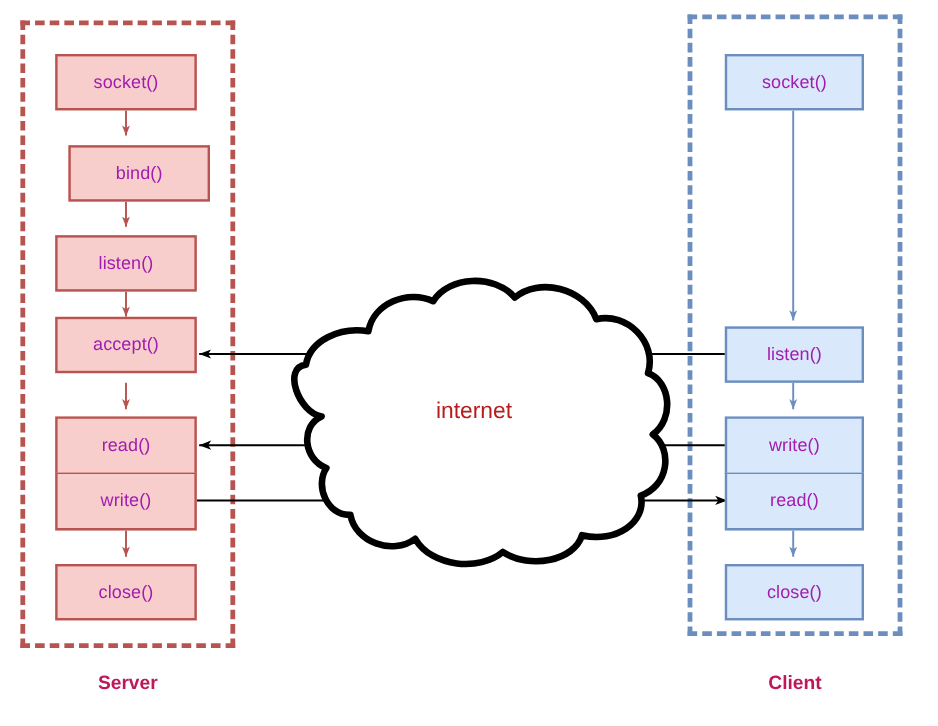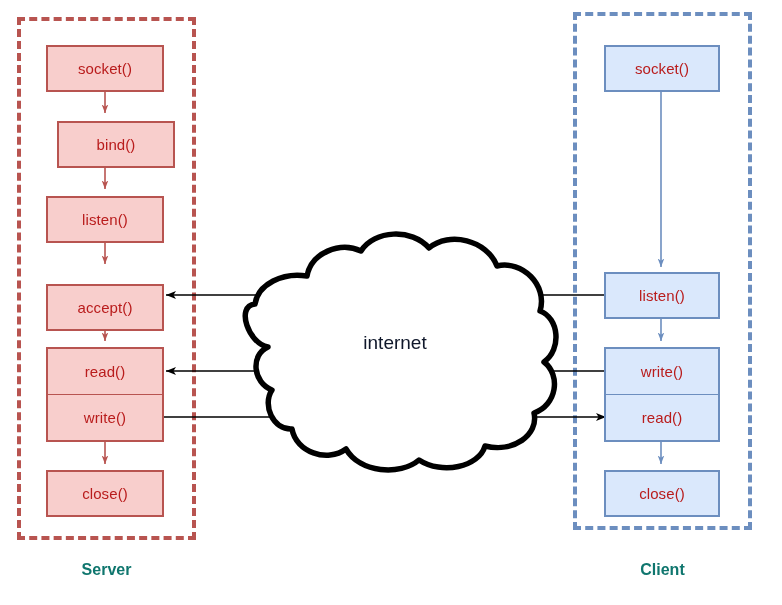--- a/index.html
+++ b/index.html
@@ -37,21 +37,21 @@
   .group-frame.client {
     border: 4px dashed #6C8EBF;
   }
   .node {
     position: absolute;
     box-sizing: border-box;
     display: flex;
     align-items: center;
     justify-content: center;
     font-size: 15px;
-    color: #b91c1c;
+    color: #a21caf;
     letter-spacing: 0.1px;
     line-height: 1;
     white-space: nowrap;
   }
   .node.pink {
     background: #F8CECC;
     border: 2px solid #B85450;
   }
   .node.blue {
     background: #DAE8FC;
@@ -60,28 +60,28 @@
   
   .node.pair-top.pink { border-bottom: 1px solid #B85450; }
   .node.pair-bottom.pink { border-top: 1px solid #B85450; }
   .node.pair-top.blue { border-bottom: 1px solid #6C8EBF; }
   .node.pair-bottom.blue { border-top: 1px solid #6C8EBF; }
 
   .group-label {
     position: absolute;
     font-size: 16px;
     font-weight: bold;
-    color: #0f766e;
+    color: #be185d;
     text-align: center;
     white-space: nowrap;
   }
   .cloud-label {
     position: absolute;
     font-size: 19px;
-    color: #0f172a;
+    color: #b91c1c;
     white-space: nowrap;
     text-align: center;
   }
 </style>
 </head>
 <body>
 
 <div id="stage">
 
   <div class="group-frame server" style="left:17px; top:17px; width:179px; height:523px;"></div>
@@ -151,21 +151,21 @@
   </div>
 
   <div class="node pink" style="left:46px; top:121px; width:118px; height:47px;margin-left:11px;">
     <span>bind()</span>
   </div>
 
   <div class="node pink" style="left:46px; top:196px; width:118px; height:47px;">
     <span>listen()</span>
   </div>
 
-  <div class="node pink" style="left:46px; top:284px; width:118px; height:47px;">
+  <div class="node pink" style="left:46px; top:264px; width:118px; height:47px;">
     <span>accept()</span>
   </div>
 
   <div class="node pink pair-top" style="left:46px; top:347px; width:118px; height:48px;">
     <span>read()</span>
   </div>
 
   <div class="node pink pair-bottom" style="left:46px; top:394px; width:118px; height:48px;">
     <span>write()</span>
   </div>

